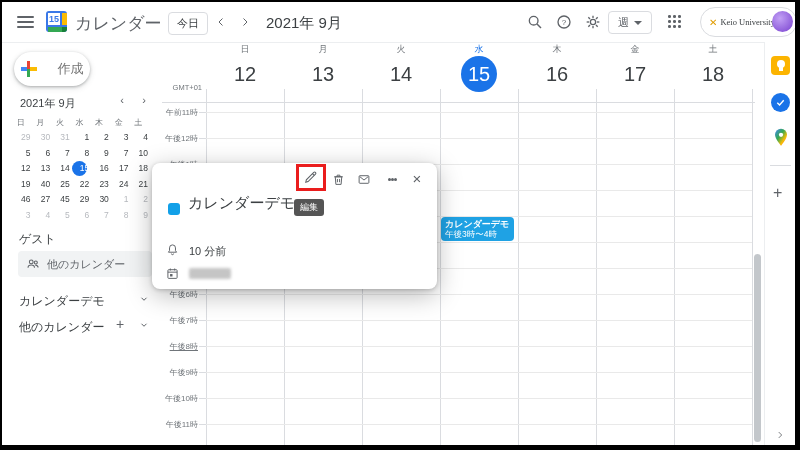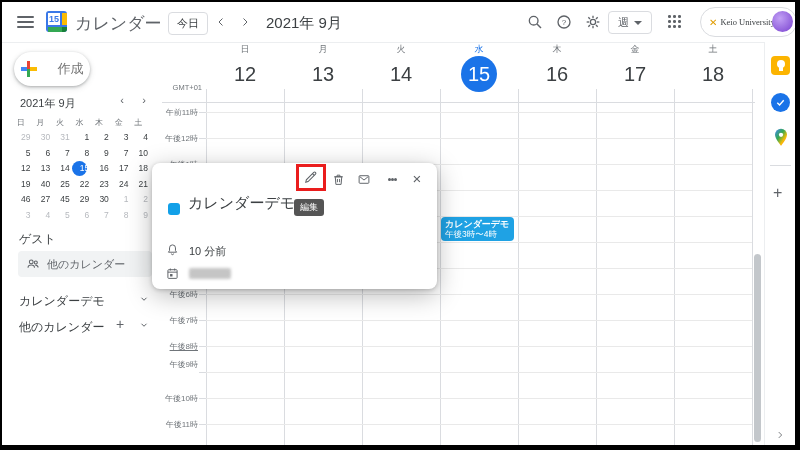--- a/index.html
+++ b/index.html
@@ -313,21 +313,21 @@
         <div class="time-label" style="left: 154px; top: 105px;">午前11時</div>
         <div class="time-label" style="left: 154px; top: 131px;">午後12時</div>
         <div class="time-label" style="left: 154px; top: 157px;">午後1時</div>
         <div class="time-label" style="left: 154px; top: 183px;">午後2時</div>
         <div class="time-label" style="left: 154px; top: 209px;">午後3時</div>
         <div class="time-label" style="left: 154px; top: 235px;">午後4時</div>
         <div class="time-label" style="left: 154px; top: 261px;">午後5時</div>
         <div class="time-label" style="left: 154px; top: 287px;">午後6時</div>
         <div class="time-label" style="left: 154px; top: 313px;">午後7時</div>
         <div class="time-label" style="left: 154px; top: 339px; text-decoration: underline;">午後8時</div>
-        <div class="time-label" style="left: 154px; top: 357px; text-align: right;">午後9時</div>
+        <div class="time-label" style="left: 154px; top: 365px; text-align: right;">午後9時</div>
         <div class="time-label" style="left: 154px; top: 391px;">午後10時</div>
         <div class="time-label" style="left: 154px; top: 417px;">午後11時</div>
         <div class="daycol" style="left: 204px; width: 78px;">
           <div class="dname">日</div>
           <div class="dnum">12</div>
         </div>
         <div class="daycol" style="left: 282px; width: 78px;">
           <div class="dname">月</div>
           <div class="dnum">13</div>
         </div>

